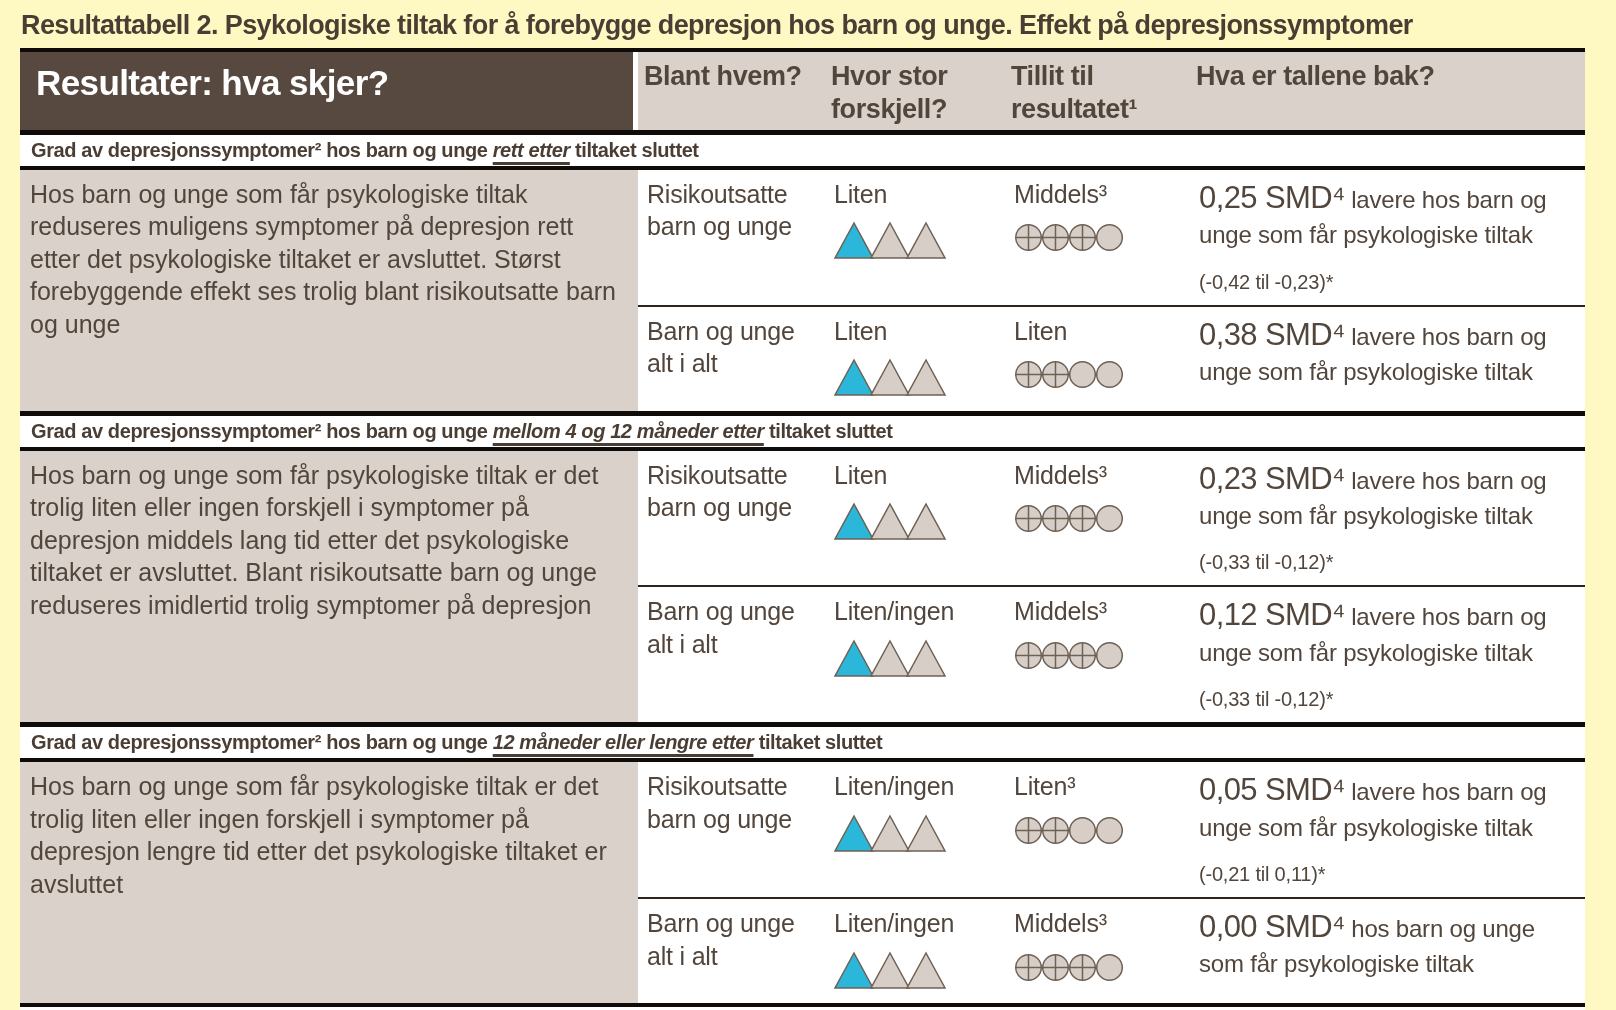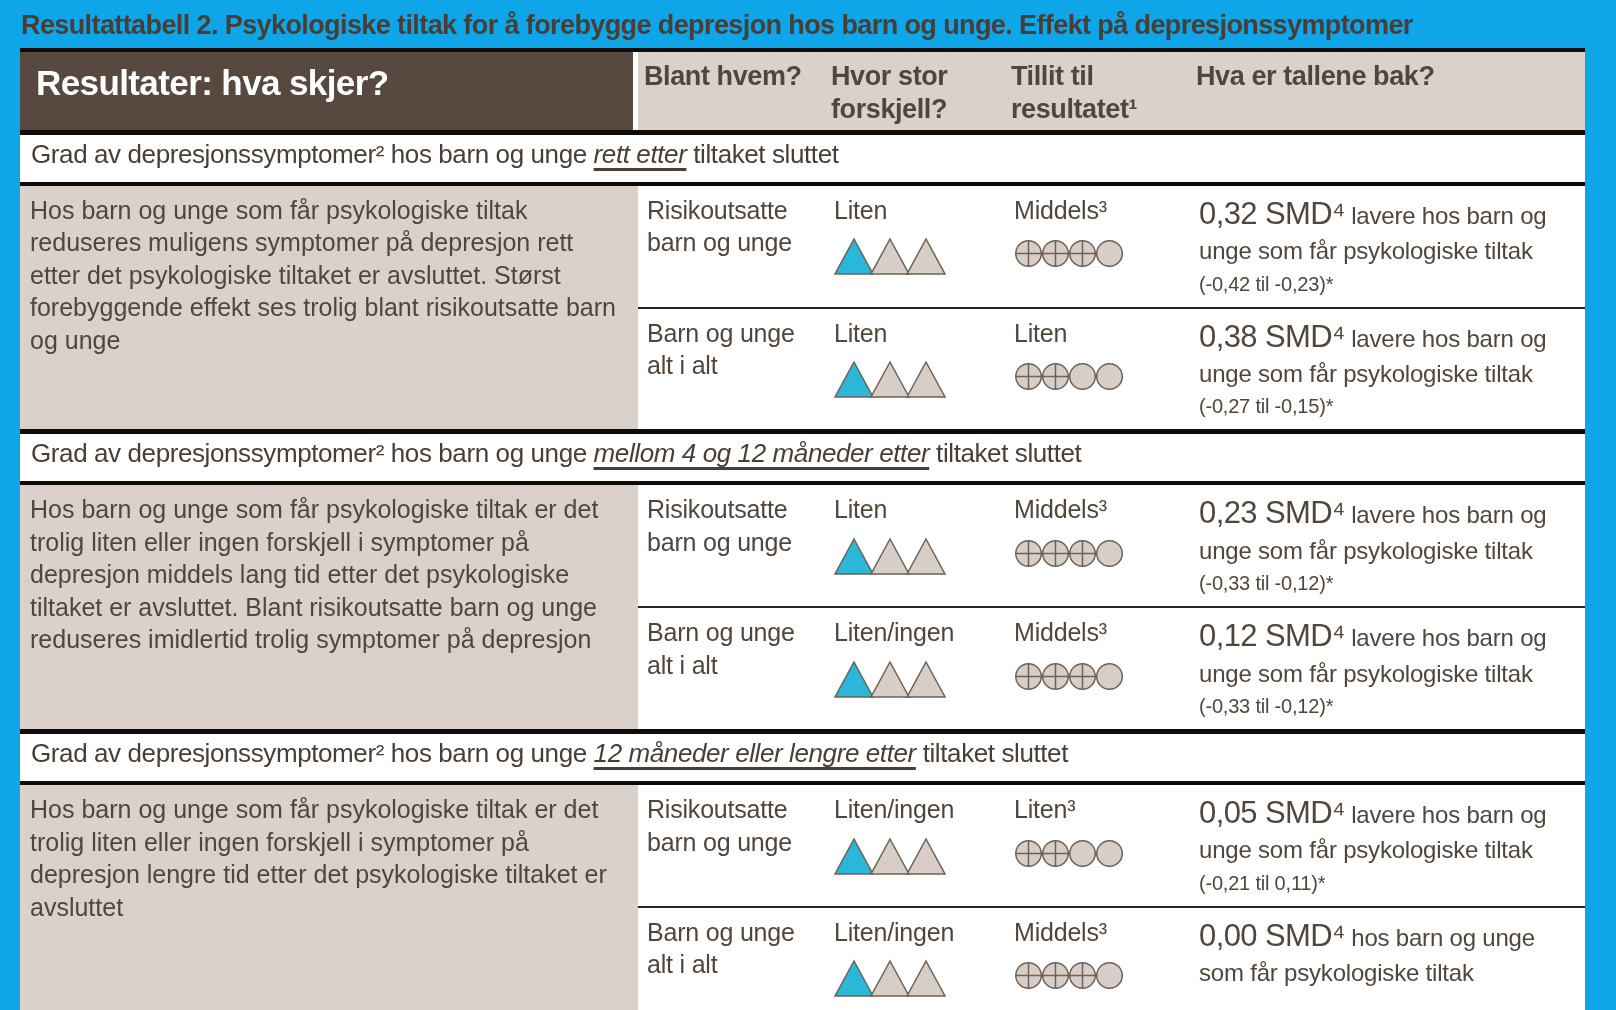--- a/index.html
+++ b/index.html
@@ -1,36 +1,36 @@
 <!DOCTYPE html>
 <html lang="no"><head>
 <meta charset="utf-8">
 <style>
   html,body{margin:0;padding:0;background:#fff;}
   body{font-family:"Liberation Sans","DejaVu Sans",sans-serif;color:#52463C;}
-  .page{width:1616px;height:1010px;box-sizing:border-box;padding:8px 0 0 20px;overflow:hidden;background:#0ea5e9;}
+  .page{width:1616px;height:1010px;box-sizing:border-box;padding:8px 0 0 20px;overflow:hidden;background:#fef9c3;}
   .doc-title{font-size:27px;font-weight:bold;letter-spacing:-0.6px;white-space:nowrap;color:#4A3E34;padding:2px 0 7px 1px;}
   .rtable{width:1565px;border-bottom:6px solid #0e0b08;}
   .grid-cols{display:grid;grid-template-columns:618px 187px 180px 185px 395px;}
   .header-row{border-top:4px solid #0e0b08;min-height:76px;}
   .hcell{background:#D9D1CA;font-weight:bold;font-size:27px;line-height:1.22;padding:8px 8px 4px 6px;letter-spacing:-0.4px;color:#52463C;box-sizing:border-box;}
   .hcell.dark{background:#57493F;color:#fff;font-size:35px;padding:10px 12px 4px 16px;letter-spacing:-0.6px;border-right:5px solid #fff;}
-  .section-heading{border-top:5px solid #0e0b08;border-bottom:4px solid #0e0b08;font-weight:normal;font-size:26px;letter-spacing:-0.4px;padding:4px 8px 12px 11px;background:#fff;color:#4A3E34;}
+  .section-heading{border-top:5px solid #0e0b08;border-bottom:4px solid #0e0b08;font-weight:bold;font-size:20px;letter-spacing:-0.4px;padding:4px 8px 4px 11px;background:#fff;color:#4A3E34;}
   .section-heading .emph{font-style:italic;text-decoration:underline;text-decoration-thickness:2.5px;text-underline-offset:5px;}
   .section-grid{grid-auto-rows:minmax(106px,auto);}
   .cell{background:#fff;box-sizing:border-box;font-size:25px;line-height:1.3;letter-spacing:-0.2px;padding:8px 6px 10px 9px;}
   .result-cell{grid-column:1;grid-row:1/3;background:#D9D1CA;padding:8px 10px 8px 10px;font-size:25px;line-height:1.3;}
   .c2{grid-column:2}.c3{grid-column:3}.c4{grid-column:4}.c5{grid-column:5}
   .r1{grid-row:1}.r2{grid-row:2;border-top:2px solid #2b241e;}
   .icon-row{margin-top:11px;height:40px;}
   .icon-row.circles{margin-top:13px;height:30px;}
   .cell-label{font-size:25px;}
   .value-big{font-size:31px;letter-spacing:-0.6px;}
   .value-rest{font-size:24px;}
-  .value-ci{font-size:20px;letter-spacing:-0.2px;margin-top:4px;}
+  .value-ci{font-size:20px;letter-spacing:-0.2px;margin-top:18px;}
   .footnote{border-top:4px solid #0e0b08;font-size:20.5px;line-height:1.26;letter-spacing:-0.25px;padding:5px 12px 9px 2px;color:#52463C;background:#fff;}
 </style>
 </head>
 <body>
 
 <div class="page">
 
   <div class="doc-title">Resultattabell 2. Psykologiske tiltak for å forebygge depresjon hos barn og unge. Effekt på depresjonssymptomer</div>
 
   <div class="rtable">
@@ -65,21 +65,21 @@
               <circle cx="41.5" cy="14.5" r="12.8" fill="#D6CEC7" stroke="#6E6156" stroke-width="1.5"></circle>
               <line x1="28.7" y1="14.5" x2="54.3" y2="14.5" stroke="#6E6156" stroke-width="1.5"></line>
               <line x1="41.5" y1="1.7" x2="41.5" y2="27.3" stroke="#6E6156" stroke-width="1.5"></line>
               <circle cx="68.5" cy="14.5" r="12.8" fill="#D6CEC7" stroke="#6E6156" stroke-width="1.5"></circle>
               <line x1="55.7" y1="14.5" x2="81.3" y2="14.5" stroke="#6E6156" stroke-width="1.5"></line>
               <line x1="68.5" y1="1.7" x2="68.5" y2="27.3" stroke="#6E6156" stroke-width="1.5"></line>
               <circle cx="95.5" cy="14.5" r="12.8" fill="#D6CEC7" stroke="#6E6156" stroke-width="1.5"></circle>
             </svg></div>
       </div>
       <div class="cell c5 r1">
-        <span class="value-big">0,32 SMD⁴</span><span class="value-rest"> lavere hos barn og unge som får psykologiske tiltak</span>
+        <span class="value-big">0,25 SMD⁴</span><span class="value-rest"> lavere hos barn og unge som får psykologiske tiltak</span>
         <div class="value-ci">(-0,42 til -0,23)*</div>
       </div>
 
       <div class="cell c2 r2">Barn og unge alt i alt</div>
       <div class="cell c3 r2">
         <div class="cell-label">Liten</div>
         <div class="icon-row"><svg width="114" height="39" viewBox="0 0 114 39">
               <polygon points="20,2 39,37 1,37" fill="#2BB7D9" stroke="#6E6156" stroke-width="1.5"></polygon>
               <polygon points="56,2 75,37 37,37" fill="#D6CEC7" stroke="#6E6156" stroke-width="1.5"></polygon>
               <polygon points="92,2 111,37 73,37" fill="#D6CEC7" stroke="#6E6156" stroke-width="1.5"></polygon>
@@ -93,21 +93,20 @@
               <line x1="14.5" y1="1.7" x2="14.5" y2="27.3" stroke="#6E6156" stroke-width="1.5"></line>
               <circle cx="41.5" cy="14.5" r="12.8" fill="#D6CEC7" stroke="#6E6156" stroke-width="1.5"></circle>
               <line x1="28.7" y1="14.5" x2="54.3" y2="14.5" stroke="#6E6156" stroke-width="1.5"></line>
               <line x1="41.5" y1="1.7" x2="41.5" y2="27.3" stroke="#6E6156" stroke-width="1.5"></line>
               <circle cx="68.5" cy="14.5" r="12.8" fill="#D6CEC7" stroke="#6E6156" stroke-width="1.5"></circle>
               <circle cx="95.5" cy="14.5" r="12.8" fill="#D6CEC7" stroke="#6E6156" stroke-width="1.5"></circle>
             </svg></div>
       </div>
       <div class="cell c5 r2">
         <span class="value-big">0,38 SMD⁴</span><span class="value-rest"> lavere hos barn og unge som får psykologiske tiltak</span>
-        <div class="value-ci">(-0,27 til -0,15)*</div>
       </div>
     </div>
 
     <div class="section-heading"><span>Grad av depresjonssymptomer² hos barn og unge </span><span class="emph">mellom 4 og 12 måneder etter</span><span> tiltaket sluttet</span></div>
     <div class="grid-cols section-grid">
       <div class="result-cell">Hos barn og unge som får psykologiske tiltak er det trolig liten eller ingen forskjell i symptomer på depresjon middels lang tid etter det psykologiske tiltaket er avsluttet. Blant risikoutsatte barn og unge reduseres imidlertid trolig symptomer på depresjon</div>
 
       <div class="cell c2 r1">Risikoutsatte barn og unge</div>
       <div class="cell c3 r1">
         <div class="cell-label">Liten</div>

